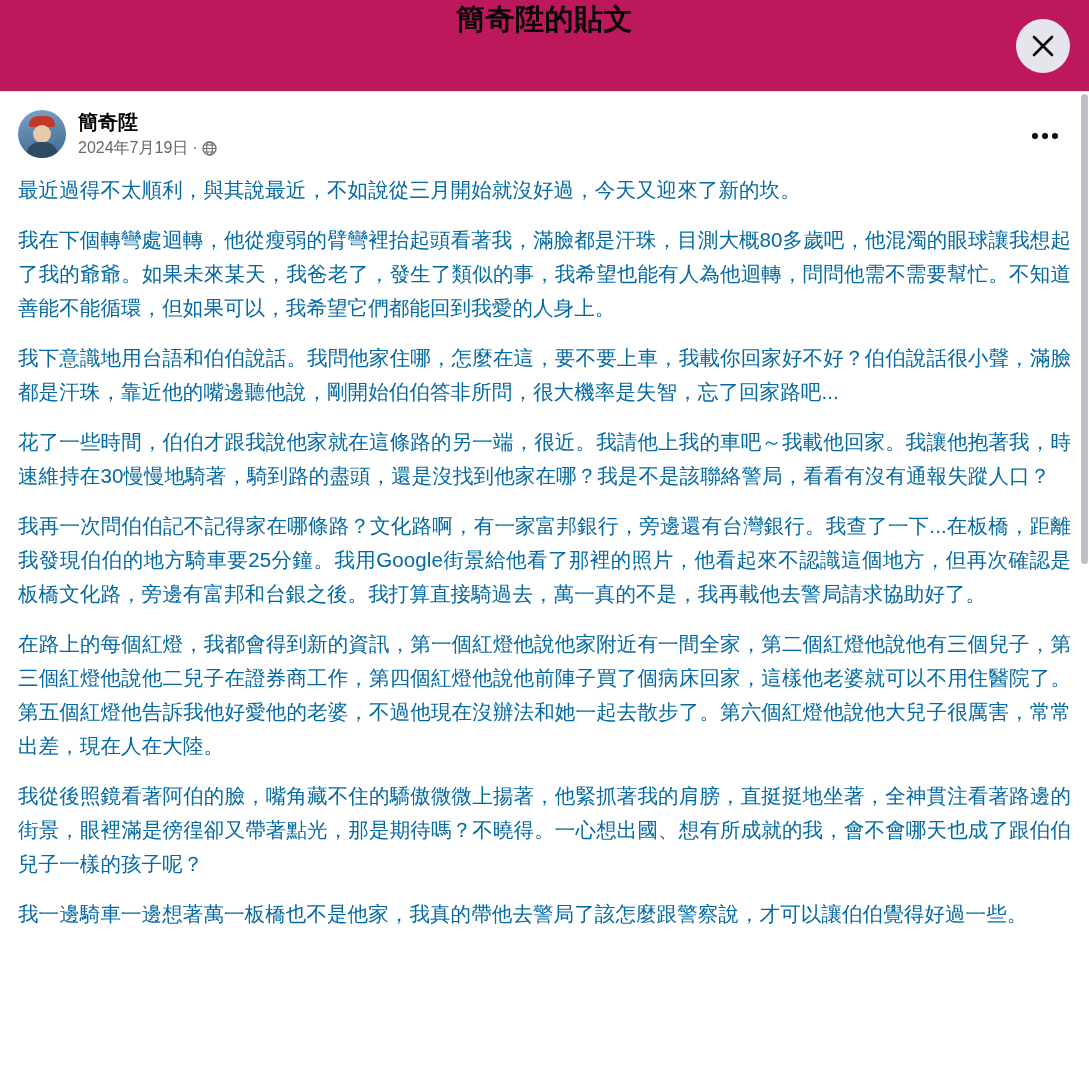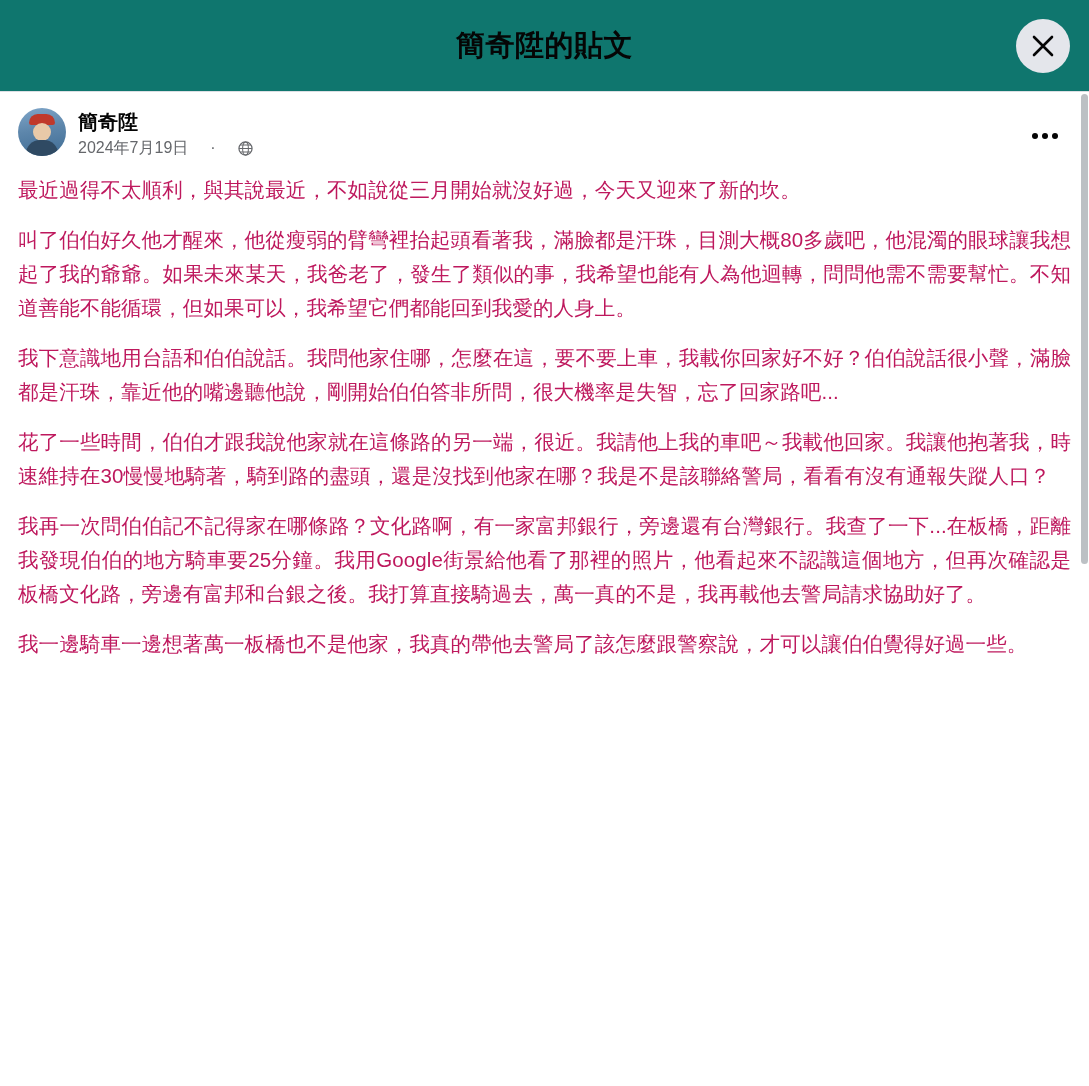--- a/index.html
+++ b/index.html
@@ -20,23 +20,22 @@
     display: flex;
     flex-direction: column;
   }
   
   .dialog-header {
     position: relative;
     height: 92px;
     flex: 0 0 92px;
     border-bottom: 1px solid #dcdfe4;
     display: flex;
-    align-items: center;
     justify-content: center;
-    background: #0f766e;
+    background: #be185d;
   }
   .dialog-title {
     font-size: 29px;
     font-weight: bold;
     color: #050505;
     letter-spacing: 0.5px;
   }
   .close-button {
     position: absolute;
     right: 19px;
@@ -79,21 +78,21 @@
     right: 1px;
     width: 7px;
     height: 470px;
     border-radius: 4px;
     background: #bcc0c4;
   }
 
   
   .author-row {
     display: flex;
-    align-items: flex-start;
+    align-items: center;
     position: relative;
     margin-bottom: 14px;
   }
   .avatar {
     width: 48px;
     height: 48px;
     border-radius: 50%;
     overflow: hidden;
     flex: 0 0 48px;
     margin-right: 12px;
@@ -124,21 +123,21 @@
   .author-meta { display: flex; flex-direction: column; justify-content: center; padding-top: 2px;}
   .author-name {
     font-size: 20px;
     font-weight: bold;
     color: #050505;
     line-height: 24px;
   }
   .post-meta {
     display: flex;
     align-items: center;
-    gap: 22px;
+    gap: 4px;
     font-size: 16px;
     color: #65676b;
     line-height: 22px;
     margin-top: 3px;
   }
   .globe-icon { display: inline-flex; align-items: center; }
   .more-button {
     position: absolute;
     right: 6px;
     top: 8px;
@@ -157,21 +156,21 @@
     width: 6px; height: 6px; border-radius: 50%;
     background: #050505;
     display: block;
   }
 
   
   .post-body p {
     margin: 0 0 16px 0;
     font-size: 20.5px;
     line-height: 34px;
-    color: #be185d;
+    color: #0369a1;
     letter-spacing: 0.1px;
     text-align: justify;
   }
   .post-body p:last-child { margin-bottom: 4px; }
 </style>
 </head>
 <body>
 
 <div id="app">
 
@@ -211,24 +210,26 @@
         </div>
         <button class="more-button">
           <span class="dot"></span>
             <span class="dot"></span>
             <span class="dot"></span>
         </button>
       </div>
 
       <div class="post-body">
         <p>最近過得不太順利，與其說最近，不如說從三月開始就沒好過，今天又迎來了新的坎。</p>
-        <p>叫了伯伯好久他才醒來，他從瘦弱的臂彎裡抬起頭看著我，滿臉都是汗珠，目測大概80多歲吧，他混濁的眼球讓我想起了我的爺爺。如果未來某天，我爸老了，發生了類似的事，我希望也能有人為他迴轉，問問他需不需要幫忙。不知道善能不能循環，但如果可以，我希望它們都能回到我愛的人身上。</p>
+        <p>我在下個轉彎處迴轉，他從瘦弱的臂彎裡抬起頭看著我，滿臉都是汗珠，目測大概80多歲吧，他混濁的眼球讓我想起了我的爺爺。如果未來某天，我爸老了，發生了類似的事，我希望也能有人為他迴轉，問問他需不需要幫忙。不知道善能不能循環，但如果可以，我希望它們都能回到我愛的人身上。</p>
         <p>我下意識地用台語和伯伯說話。我問他家住哪，怎麼在這，要不要上車，我載你回家好不好？伯伯說話很小聲，滿臉都是汗珠，靠近他的嘴邊聽他說，剛開始伯伯答非所問，很大機率是失智，忘了回家路吧...</p>
         <p>花了一些時間，伯伯才跟我說他家就在這條路的另一端，很近。我請他上我的車吧～我載他回家。我讓他抱著我，時速維持在30慢慢地騎著，騎到路的盡頭，還是沒找到他家在哪？我是不是該聯絡警局，看看有沒有通報失蹤人口？</p>
         <p>我再一次問伯伯記不記得家在哪條路？文化路啊，有一家富邦銀行，旁邊還有台灣銀行。我查了一下...在板橋，距離我發現伯伯的地方騎車要25分鐘。我用Google街景給他看了那裡的照片，他看起來不認識這個地方，但再次確認是板橋文化路，旁邊有富邦和台銀之後。我打算直接騎過去，萬一真的不是，我再載他去警局請求協助好了。</p>
+        <p>在路上的每個紅燈，我都會得到新的資訊，第一個紅燈他說他家附近有一間全家，第二個紅燈他說他有三個兒子，第三個紅燈他說他二兒子在證券商工作，第四個紅燈他說他前陣子買了個病床回家，這樣他老婆就可以不用住醫院了。第五個紅燈他告訴我他好愛他的老婆，不過他現在沒辦法和她一起去散步了。第六個紅燈他說他大兒子很厲害，常常出差，現在人在大陸。</p>
+        <p>我從後照鏡看著阿伯的臉，嘴角藏不住的驕傲微微上揚著，他緊抓著我的肩膀，直挺挺地坐著，全神貫注看著路邊的街景，眼裡滿是徬徨卻又帶著點光，那是期待嗎？不曉得。一心想出國、想有所成就的我，會不會哪天也成了跟伯伯兒子一樣的孩子呢？</p>
         <p>我一邊騎車一邊想著萬一板橋也不是他家，我真的帶他去警局了該怎麼跟警察說，才可以讓伯伯覺得好過一些。</p>
       </div>
     </div>
 
     <div class="scrollbar-track">
       <div class="scrollbar-thumb"></div>
     </div>
   </div>
 
 </div>

